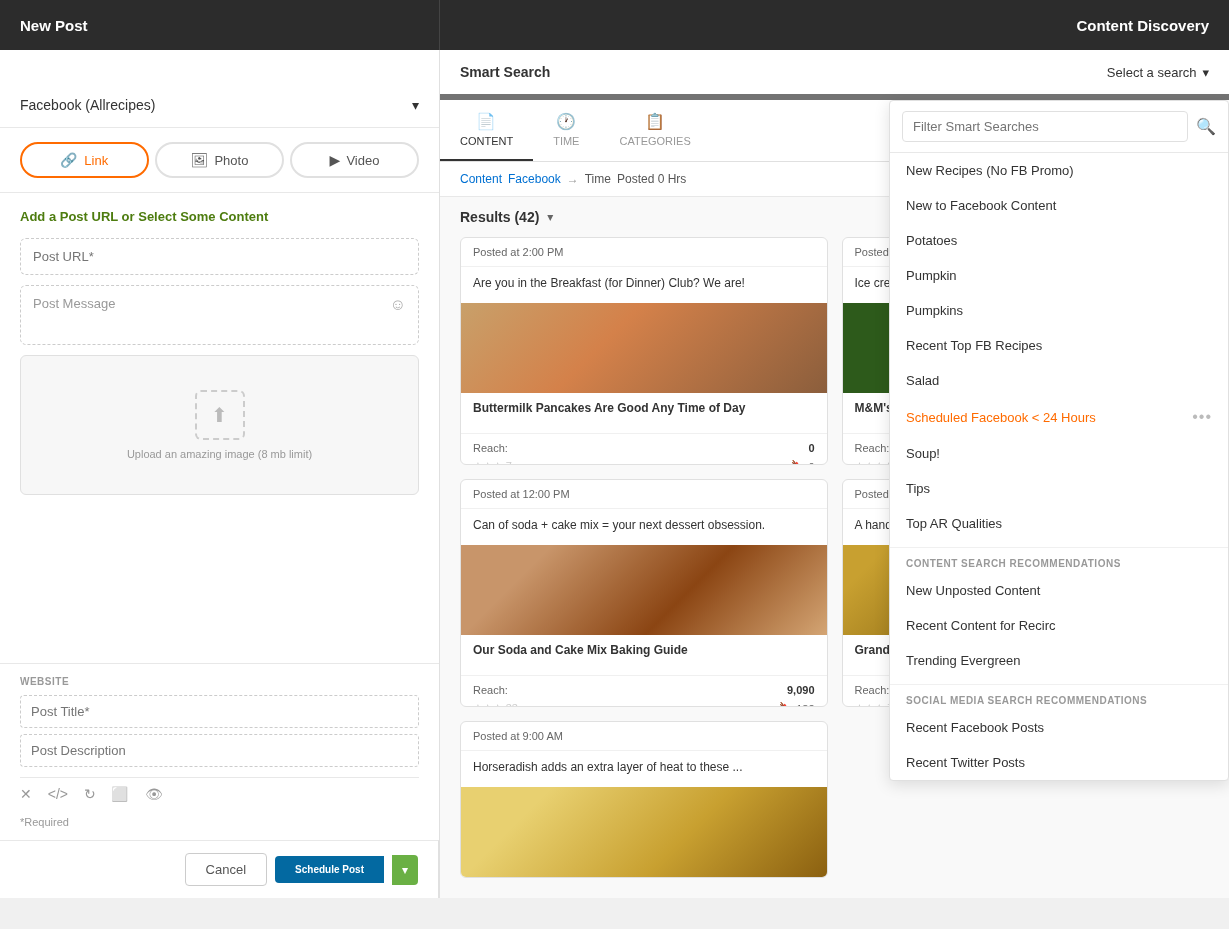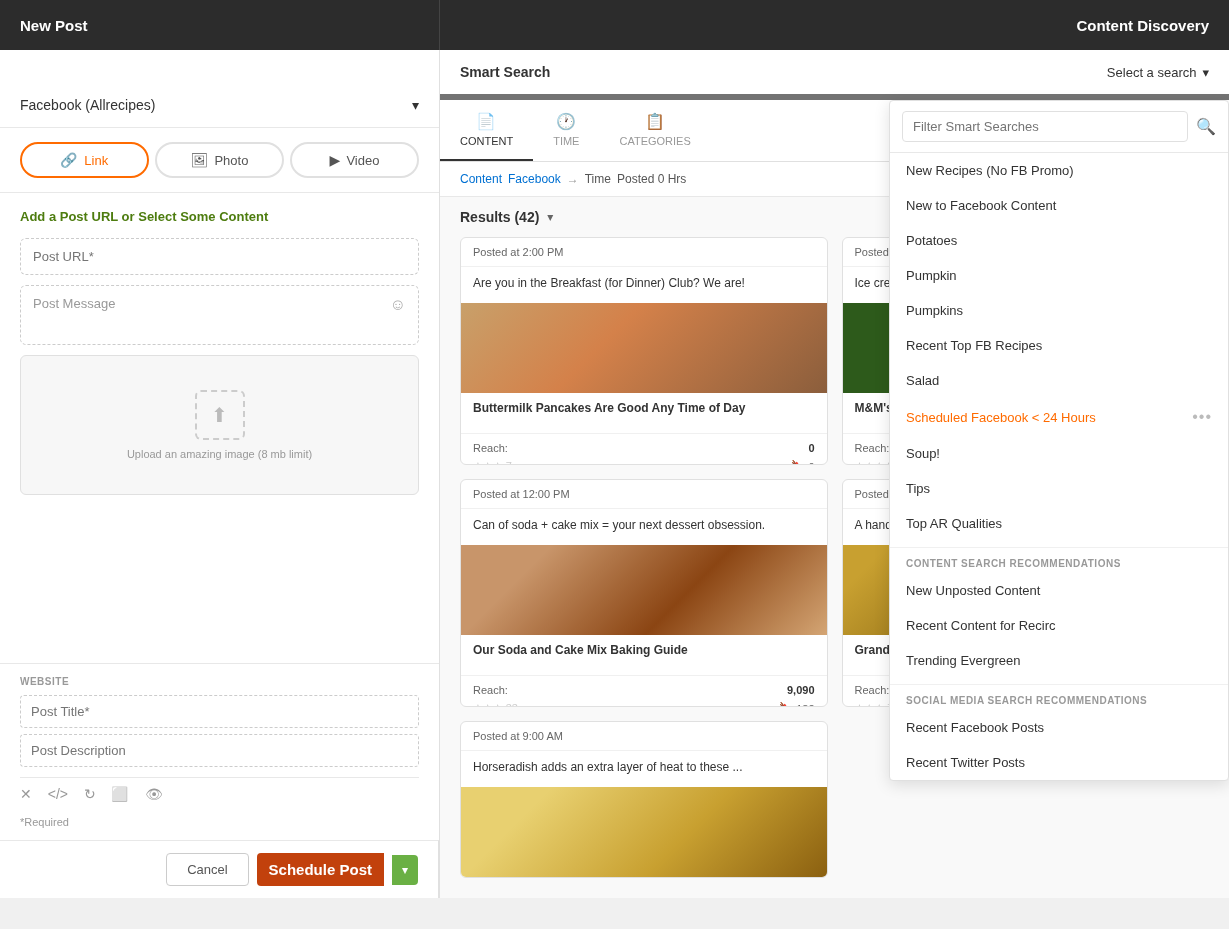--- a/index.html
+++ b/index.html
@@ -45,21 +45,21 @@
     .website-label { font-size: 10px; font-weight: 700; color: #999; letter-spacing: 0.5px; text-transform: uppercase; margin-bottom: 8px; }
     .website-title-input { width: 100%; border: 1px dashed #ccc; border-radius: 4px; padding: 8px 10px; font-size: 13px; color: #999; margin-bottom: 6px; outline: none; }
     .website-desc-input { width: 100%; border: 1px dashed #ccc; border-radius: 4px; padding: 8px 10px; font-size: 13px; color: #999; margin-bottom: 10px; outline: none; }
     .editor-toolbar { display: flex; gap: 16px; padding: 8px 0; border-top: 1px solid #e8e8e8; }
     .toolbar-icon { font-size: 14px; color: #999; cursor: pointer; }
     .required-note { font-size: 11px; color: #999; margin-top: 6px; }
 
     
     .bottom-bar { display: flex; align-items: center; justify-content: flex-end; padding: 12px 20px; border-top: 1px solid #e8e8e8; gap: 8px; background: #fff; border-right: 1px solid #e0e0e0; }
     .cancel-btn { padding: 8px 20px; border: 1px solid #ccc; border-radius: 4px; background: #fff; cursor: pointer; font-size: 13px; color: #555; }
-    .schedule-btn { padding: 8px 12px; border: none; border-radius: 4px 0 0 4px; background: #c2410c; cursor: pointer; font-size: 15px; color: #fff; font-weight: 600; }
+    .schedule-btn { padding: 8px 20px; border: none; border-radius: 4px 0 0 4px; background: #0369a1; cursor: pointer; font-size: 10px; color: #fff; font-weight: 600; }
     .schedule-dropdown { padding: 8px 10px; border: none; border-radius: 0 4px 4px 0; background: #6ab044; cursor: pointer; color: #fff; font-size: 12px; }
 
     
     .right-panel { flex: 1; background: #f9f9f9; display: flex; flex-direction: column; overflow: hidden; position: relative; }
 
     .right-header { display: flex; align-items: center; justify-content: space-between; padding: 14px 20px; border-bottom: 6px solid #737373; background: #fff; }
     .smart-search-label { font-size: 14px; font-weight: 600; color: #333; }
     .select-search-btn { display: flex; align-items: center; gap: 6px; font-size: 13px; color: #333; cursor: pointer; }
 
     

